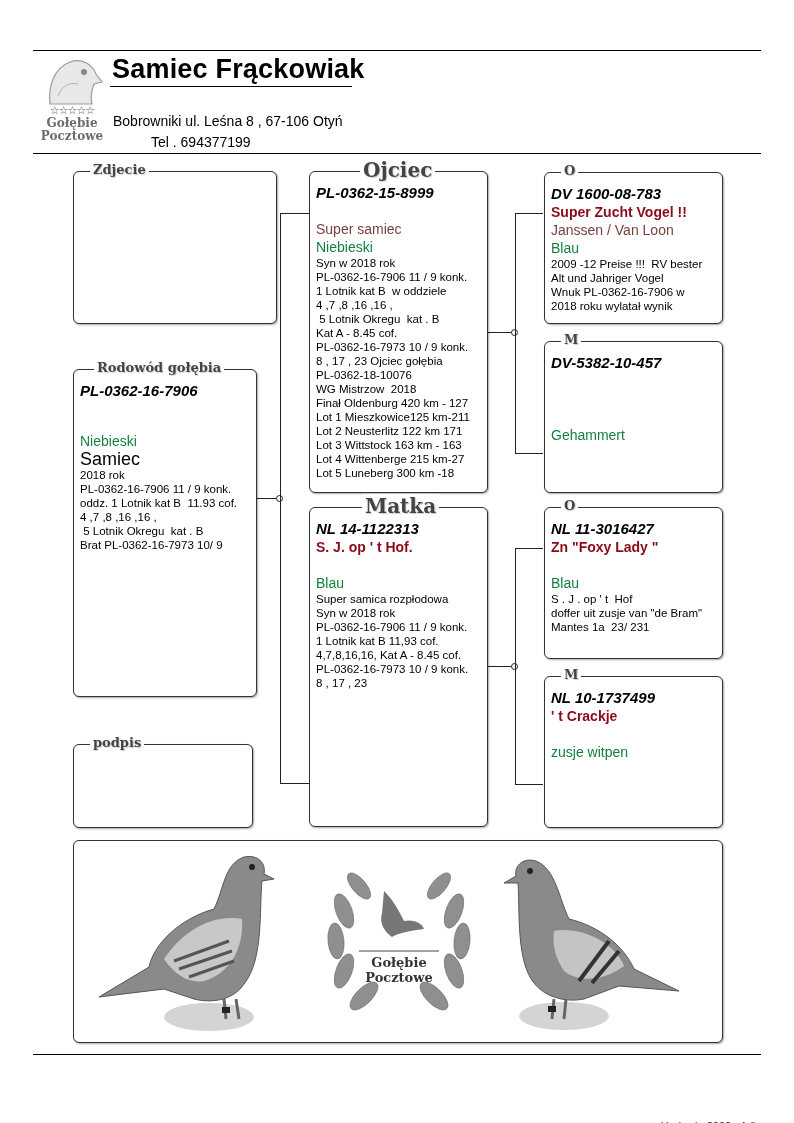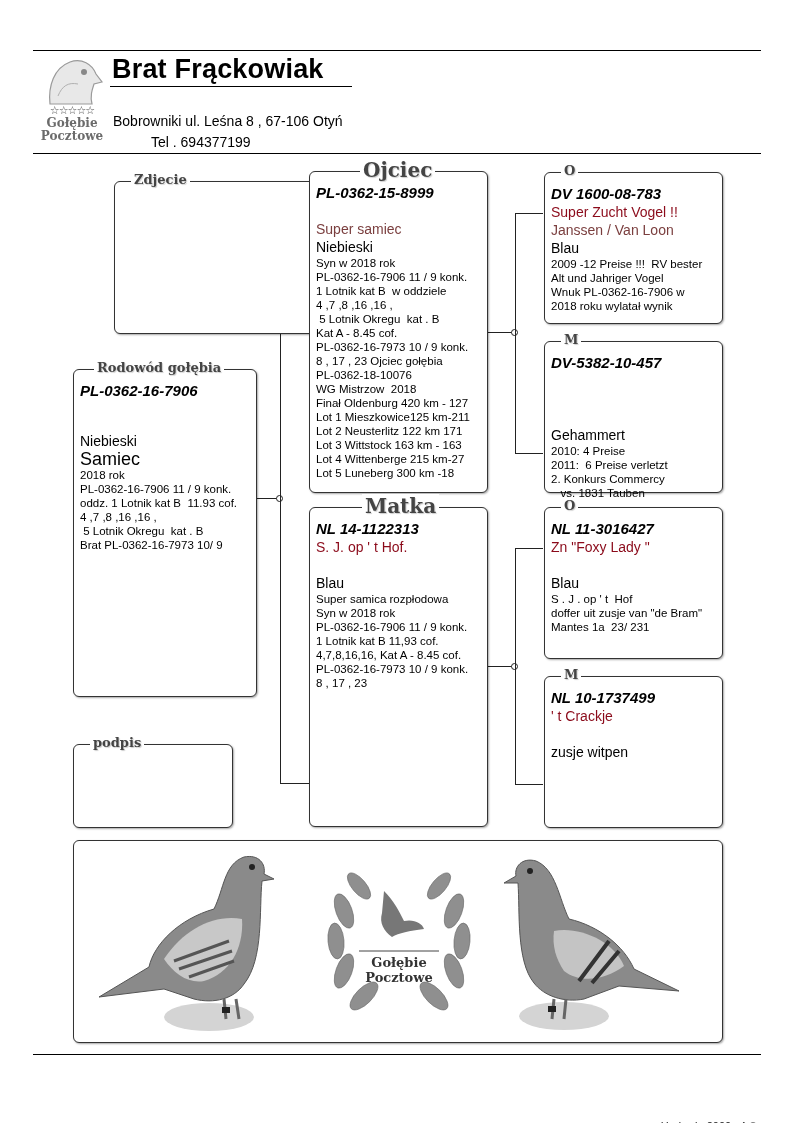--- a/index.html
+++ b/index.html
@@ -20,23 +20,23 @@
 
   
   .box { position: absolute; border: 1px solid #333; border-radius: 6px; background: #fff;
          box-shadow: 1px 1px 2px rgba(0,0,0,0.35); box-sizing: border-box; padding: 0 6px; }
   .legend { position: absolute; background: #fff; font-family: "DejaVu Serif", serif; font-weight: bold;
             color: #444; padding: 0 3px; white-space: nowrap; text-shadow: 1px 1px 1px rgba(0,0,0,0.2); }
   .legend.small { font-size: 13px; top: -10px; }
   .legend.big { font-size: 20px; top: -14px; }
   .ring { font-size: 15px; font-weight: bold; font-style: italic; margin-top: 13px; line-height: 18px; }
   .ring.first { margin-top: 12px; }
-  .name-red { font-size: 14px; font-weight: normal; color: #8b0a1a; line-height: 18px; }
+  .name-red { font-size: 14px; font-weight: bold; color: #8b0a1a; line-height: 18px; }
   .name-brown { font-size: 14px; color: #7a3e3e; line-height: 18px; }
-  .color-blue { font-size: 14px; color: #000000; line-height: 18px; }
+  .color-blue { font-size: 14px; color: #15803d; line-height: 18px; }
   .sex { font-size: 18px; line-height: 18px; }
   .notes { font-size: 11.5px; line-height: 14px; white-space: pre; }
   .spacer { height: 18px; }
 
   
   .line { position: absolute; background: #222; }
   .node { position: absolute; width: 5px; height: 5px; border: 1px solid #222; border-radius: 50%; background: #fff; }
 
   
   .pic-strip { left: 73px; top: 840px; width: 650px; height: 203px; }
@@ -53,21 +53,21 @@
     <circle cx="40" cy="16" r="3" fill="#888"></circle>
     <path d="M14 40 C18 30 24 26 34 28" fill="none" stroke="#b0b0b0" stroke-width="1"></path>
   </svg>
   <div class="logo-stars">☆☆☆☆☆</div>
   <div class="logo-text">
     <div>Gołębie</div>
     <div>Pocztowe</div>
   </div>
 </div>
 
-<div class="abs breeder-name">Brat Frąckowiak</div>
+<div class="abs breeder-name">Samiec Frąckowiak</div>
 <div class="abs breeder-underline"></div>
 <div class="abs breeder-addr">Bobrowniki ul. Leśna 8 , 67-106 Otyń</div>
 <div class="abs breeder-tel">Tel . 694377199</div>
 
 <div class="hr" style="top:153px;"></div>
 
 <div class="line" style="left:252px; top:498px; width:28px; height:1px;"></div>
 <div class="node" style="left:276px; top:495px;"></div>
 <div class="line" style="left:280px; top:213px; width:1px; height:570px; border-radius:4px;"></div>
 <div class="line" style="left:280px; top:213px; width:29px; height:1px;"></div>
@@ -78,40 +78,40 @@
 <div class="line" style="left:515px; top:213px; width:1px; height:240px;"></div>
 <div class="line" style="left:515px; top:213px; width:28px; height:1px;"></div>
 <div class="line" style="left:515px; top:453px; width:28px; height:1px;"></div>
 
 <div class="line" style="left:487px; top:666px; width:28px; height:1px;"></div>
 <div class="node" style="left:511px; top:663px;"></div>
 <div class="line" style="left:515px; top:548px; width:1px; height:236px;"></div>
 <div class="line" style="left:515px; top:548px; width:28px; height:1px;"></div>
 <div class="line" style="left:515px; top:784px; width:28px; height:1px;"></div>
 
-<div class="box" style="left:73px; top:181px; width:204px; height:153px;margin-left:41px;">
+<div class="box" style="left:73px; top:171px; width:204px; height:153px;">
   <span class="legend small" style="left:16px;">Zdjecie</span>
 </div>
 
 <div class="box" style="left:73px; top:369px; width:184px; height:328px;">
   <span class="legend small" style="left:20px;">Rodowód gołębia</span>
   <div class="ring first">PL-0362-16-7906</div>
   <div class="spacer"></div>
     <div class="spacer" style="height:14px"></div>
   <div class="color-blue">Niebieski</div>
   <div class="sex">Samiec</div>
   <div class="notes">2018 rok
 PL-0362-16-7906 11 / 9 konk.
 oddz. 1 Lotnik kat B  11.93 cof.
 4 ,7 ,8 ,16 ,16 ,
  5 Lotnik Okregu  kat . B
 Brat PL-0362-16-7973 10/ 9</div>
 </div>
 
-<div class="box" style="left:73px; top:744px; width:160px; height:84px;padding-left:40px;">
+<div class="box" style="left:73px; top:744px; width:180px; height:84px;padding-left:40px;">
   <span class="legend small" style="left:16px;">podpis</span>
 </div>
 
 <div class="box" style="left:309px; top:171px; width:179px; height:322px;">
   <span class="legend big" style="left:50px;">Ojciec</span>
   <div class="ring first">PL-0362-15-8999</div>
   <div class="spacer"></div>
   <div class="name-brown">Super samiec</div>
   <div class="color-blue">Niebieski</div>
   <div class="notes">Syn w 2018 rok
@@ -159,24 +159,20 @@
 2018 roku wylatał wynik</div>
 </div>
 
 <div class="box" style="left:544px; top:341px; width:179px; height:152px;">
   <span class="legend small" style="left:16px;">M</span>
   <div class="ring first">DV-5382-10-457</div>
   <div class="spacer"></div>
     <div class="spacer"></div>
     <div class="spacer"></div>
   <div class="color-blue">Gehammert</div>
-  <div class="notes">2010: 4 Preise
-2011:  6 Preise verletzt
-2. Konkurs Commercy
-   vs. 1831 Tauben</div>
 </div>
 
 <div class="box" style="left:544px; top:507px; width:179px; height:152px;">
   <span class="legend small" style="left:16px;">O</span>
   <div class="ring first">NL 11-3016427</div>
   <div class="name-red">Zn "Foxy Lady "</div>
   <div class="spacer"></div>
   <div class="color-blue">Blau</div>
   <div class="notes">S . J . op ' t  Hof
 doffer uit zusje van "de Bram"

